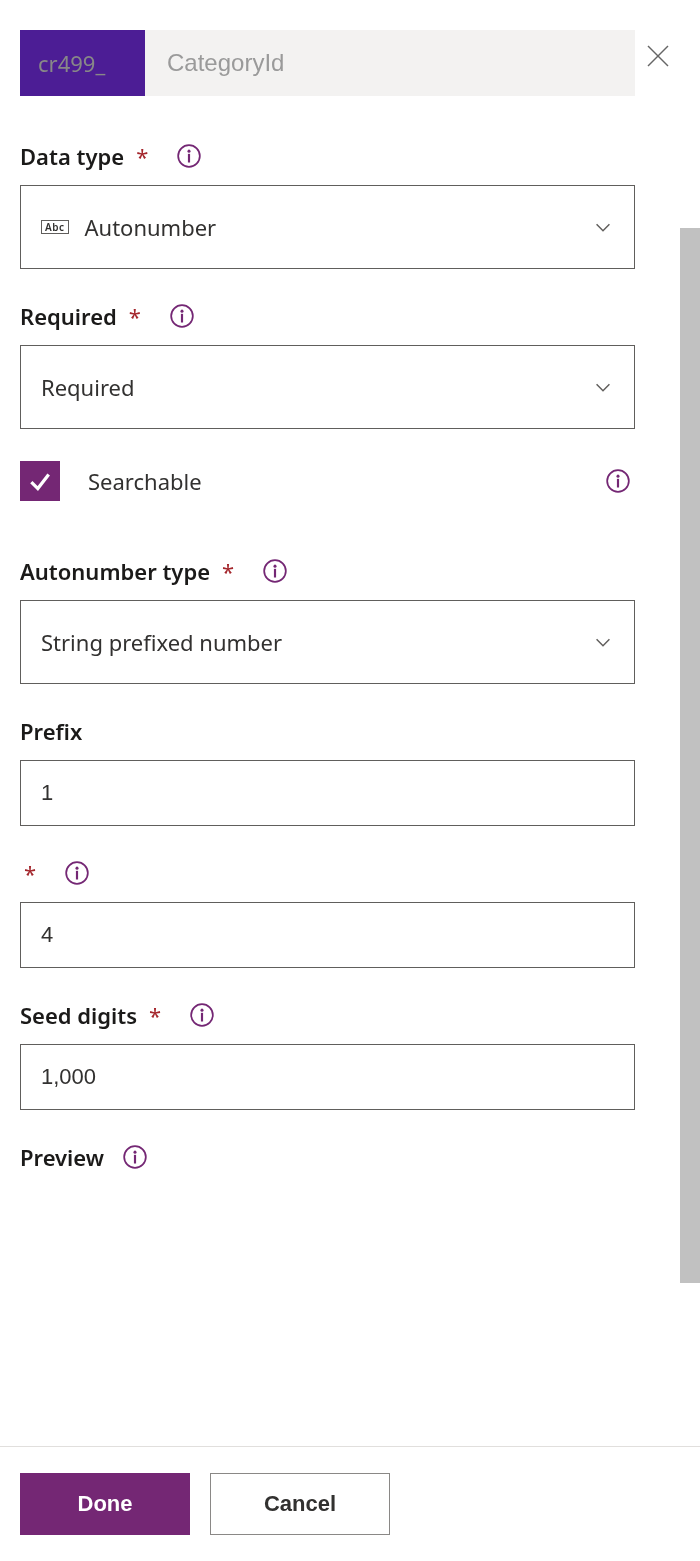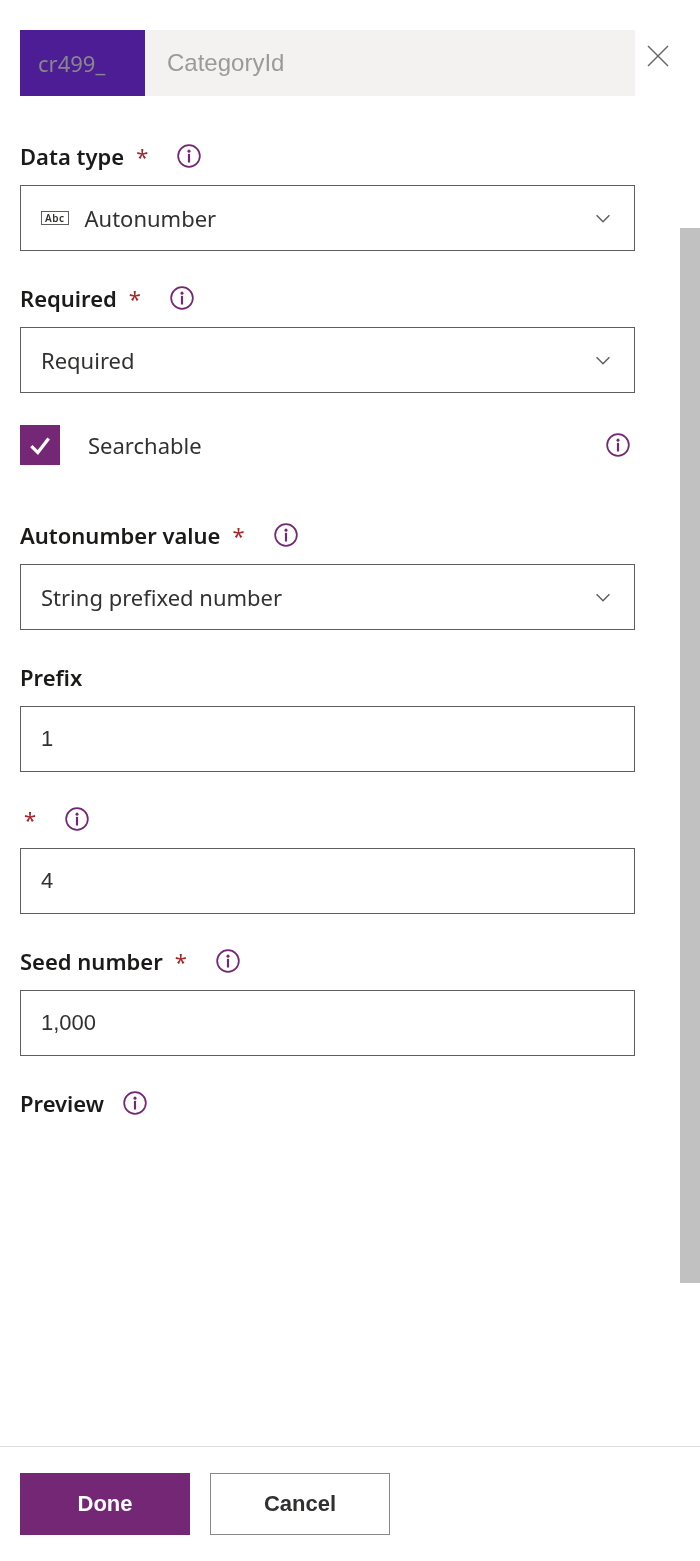--- a/index.html
+++ b/index.html
@@ -91,21 +91,21 @@
   .req-star { color: #a4262c; font-weight: 400; margin-left: 4px;}
   .info-icon {
     margin-left: 20px;
     display: inline-flex;
     cursor: pointer;
   }
   .info-icon.right { margin-left: auto; margin-right: 4px;}
 
   .dropdown {
     border: 1px solid #605e5c;
-    height: 66px;
+    height: 84px;
     display: flex;
     align-items: center;
     padding: 0 20px;
     font-size: 22px;
     color: #323130;
     cursor: pointer;
     position: relative;
     background: #fff;
   }
   .dropdown .chev {
@@ -275,21 +275,21 @@
       <svg width="26" height="26" viewBox="0 0 24 24">
           <circle cx="12" cy="12" r="10" fill="none" stroke="#742774" stroke-width="1.6"></circle>
           <circle cx="12" cy="7.5" r="1.4" fill="#742774"></circle>
           <rect x="11" y="10" width="2" height="8" fill="#742774"></rect>
         </svg>
     </span>
   </div>
 
   <div class="field-block">
     <div class="field-label">
-      <span>Autonumber value</span>
+      <span>Autonumber type</span>
       <span class="req-star">*</span>
       <span class="info-icon">
         <svg width="26" height="26" viewBox="0 0 24 24">
             <circle cx="12" cy="12" r="10" fill="none" stroke="#742774" stroke-width="1.6"></circle>
             <circle cx="12" cy="7.5" r="1.4" fill="#742774"></circle>
             <rect x="11" y="10" width="2" height="8" fill="#742774"></rect>
           </svg>
       </span>
     </div>
     <div class="dropdown">
@@ -318,21 +318,21 @@
             <circle cx="12" cy="7.5" r="1.4" fill="#742774"></circle>
             <rect x="11" y="10" width="2" height="8" fill="#742774"></rect>
           </svg>
       </span>
     </div>
     <input class="text-input" type="text" value="4" style="">
   </div>
 
   <div class="field-block">
     <div class="field-label">
-      <span>Seed number</span>
+      <span>Seed digits</span>
       <span class="req-star">*</span>
       <span class="info-icon">
         <svg width="26" height="26" viewBox="0 0 24 24">
             <circle cx="12" cy="12" r="10" fill="none" stroke="#742774" stroke-width="1.6"></circle>
             <circle cx="12" cy="7.5" r="1.4" fill="#742774"></circle>
             <rect x="11" y="10" width="2" height="8" fill="#742774"></rect>
           </svg>
       </span>
     </div>
     <input class="text-input" type="text" value="1,000" style="">

